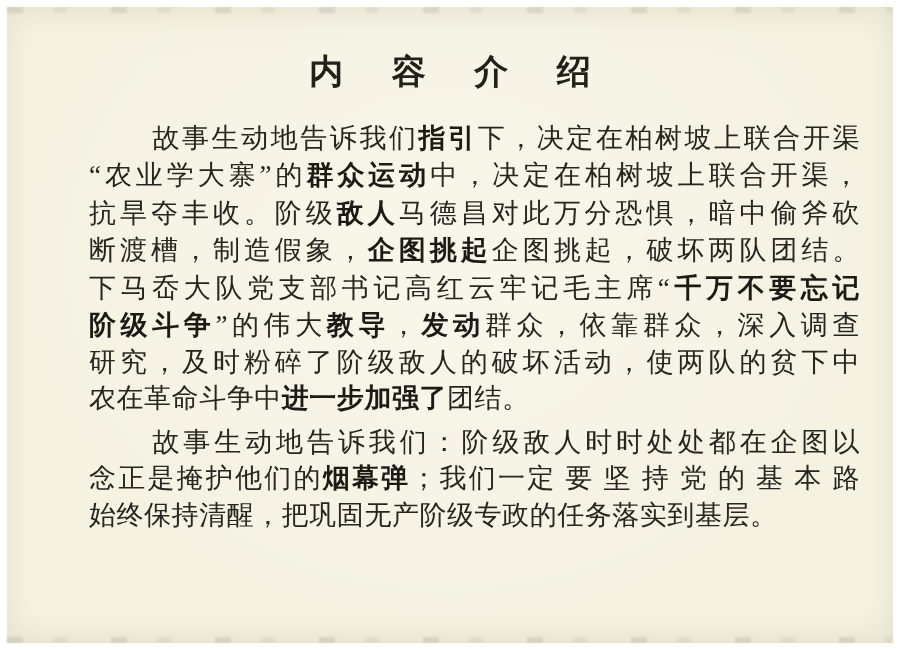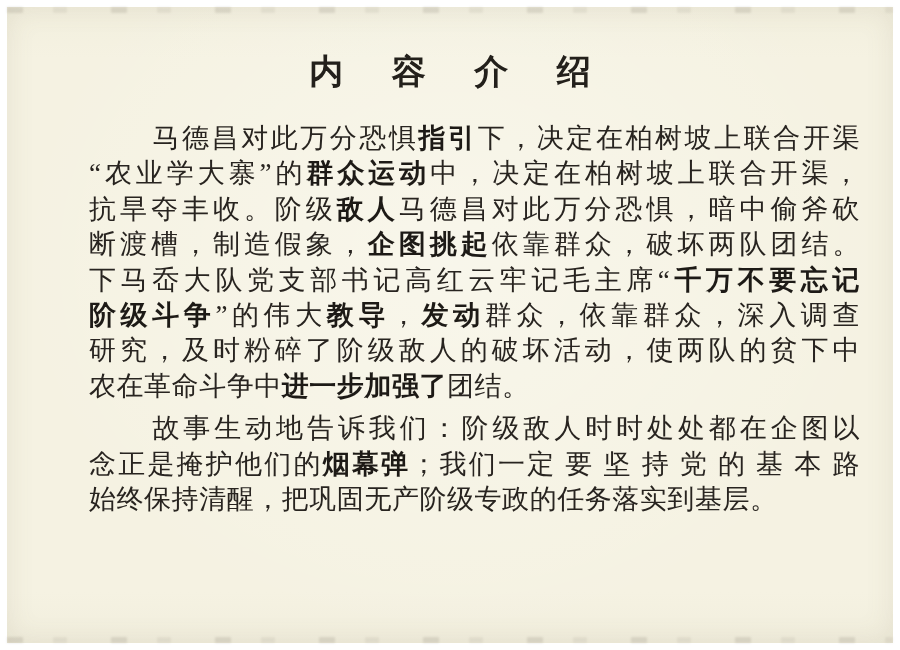--- a/index.html
+++ b/index.html
@@ -74,38 +74,38 @@
     letter-spacing: 0.02em;
   }
   .line.justify {
     white-space: normal;
     text-align: justify;
     text-align-last: justify;
   }
   .line.indent { text-indent: 2.35em; }
   .run { color: inherit; text-align: right; }
   .run.bold {
-    font-family: Liberation Serif, serif;
+    font-family: Liberation Mono, monospace;
     font-weight: 700;
     color: #1d1a16;
     margin-top: 8px;
   }
 </style>
 </head>
 <body>
 
 <div class="frame">
   <div class="page">
     <div class="title">内 容 介 绍</div>
     <div class="text-block">
         <div class="paragraph">
-          <div class="line indent justify"><span class="run">马德昌对此万分恐惧</span><span class="run bold">指引</span><span class="run">下，决定在柏树坡上联合开渠</span></div>
+          <div class="line indent justify"><span class="run">故事生动地告诉我们</span><span class="run bold">指引</span><span class="run">下，决定在柏树坡上联合开渠</span></div>
           <div class="line justify"><span class="run">“农业学大寨”的</span><span class="run bold">群众运动</span><span class="run">中，决定在柏树坡上联合开渠，</span></div>
           <div class="line justify"><span class="run">抗旱夺丰收。阶级</span><span class="run bold">敌人</span><span class="run">马德昌对此万分恐惧，暗中偷斧砍</span></div>
-          <div class="line justify"><span class="run">断渡槽，制造假象，</span><span class="run bold">企图挑起</span><span class="run">依靠群众，破坏两队团结。</span></div>
+          <div class="line justify"><span class="run">断渡槽，制造假象，</span><span class="run bold">企图挑起</span><span class="run">企图挑起，破坏两队团结。</span></div>
           <div class="line justify"><span class="run">下马岙大队党支部书记高红云牢记毛主席“</span><span class="run bold">千万不要忘记</span></div>
           <div class="line justify"><span class="run bold">阶级斗争</span><span class="run">”的伟大</span><span class="run bold">教导</span><span class="run">，</span><span class="run bold">发动</span><span class="run">群众，依靠群众，深入调查</span></div>
           <div class="line justify"><span class="run">研究，及时粉碎了阶级敌人的破坏活动，使两队的贫下中</span></div>
           <div class="line"><span class="run">农在革命斗争中</span><span class="run bold">进一步加强了</span><span class="run">团结。</span></div>
         </div>
         <div class="paragraph">
           <div class="line indent justify"><span class="run">故事生动地告诉我们：阶级敌人时时处处都在企图以</span></div>
           <div class="line justify"><span class="run">念正是掩护他们的</span><span class="run bold">烟幕弹</span><span class="run">；我们一定 要 坚 持 党 的 基 本 路</span></div>
           <div class="line"><span class="run">始终保持清醒，把巩固无产阶级专政的任务落实到基层。</span></div>
         </div>

